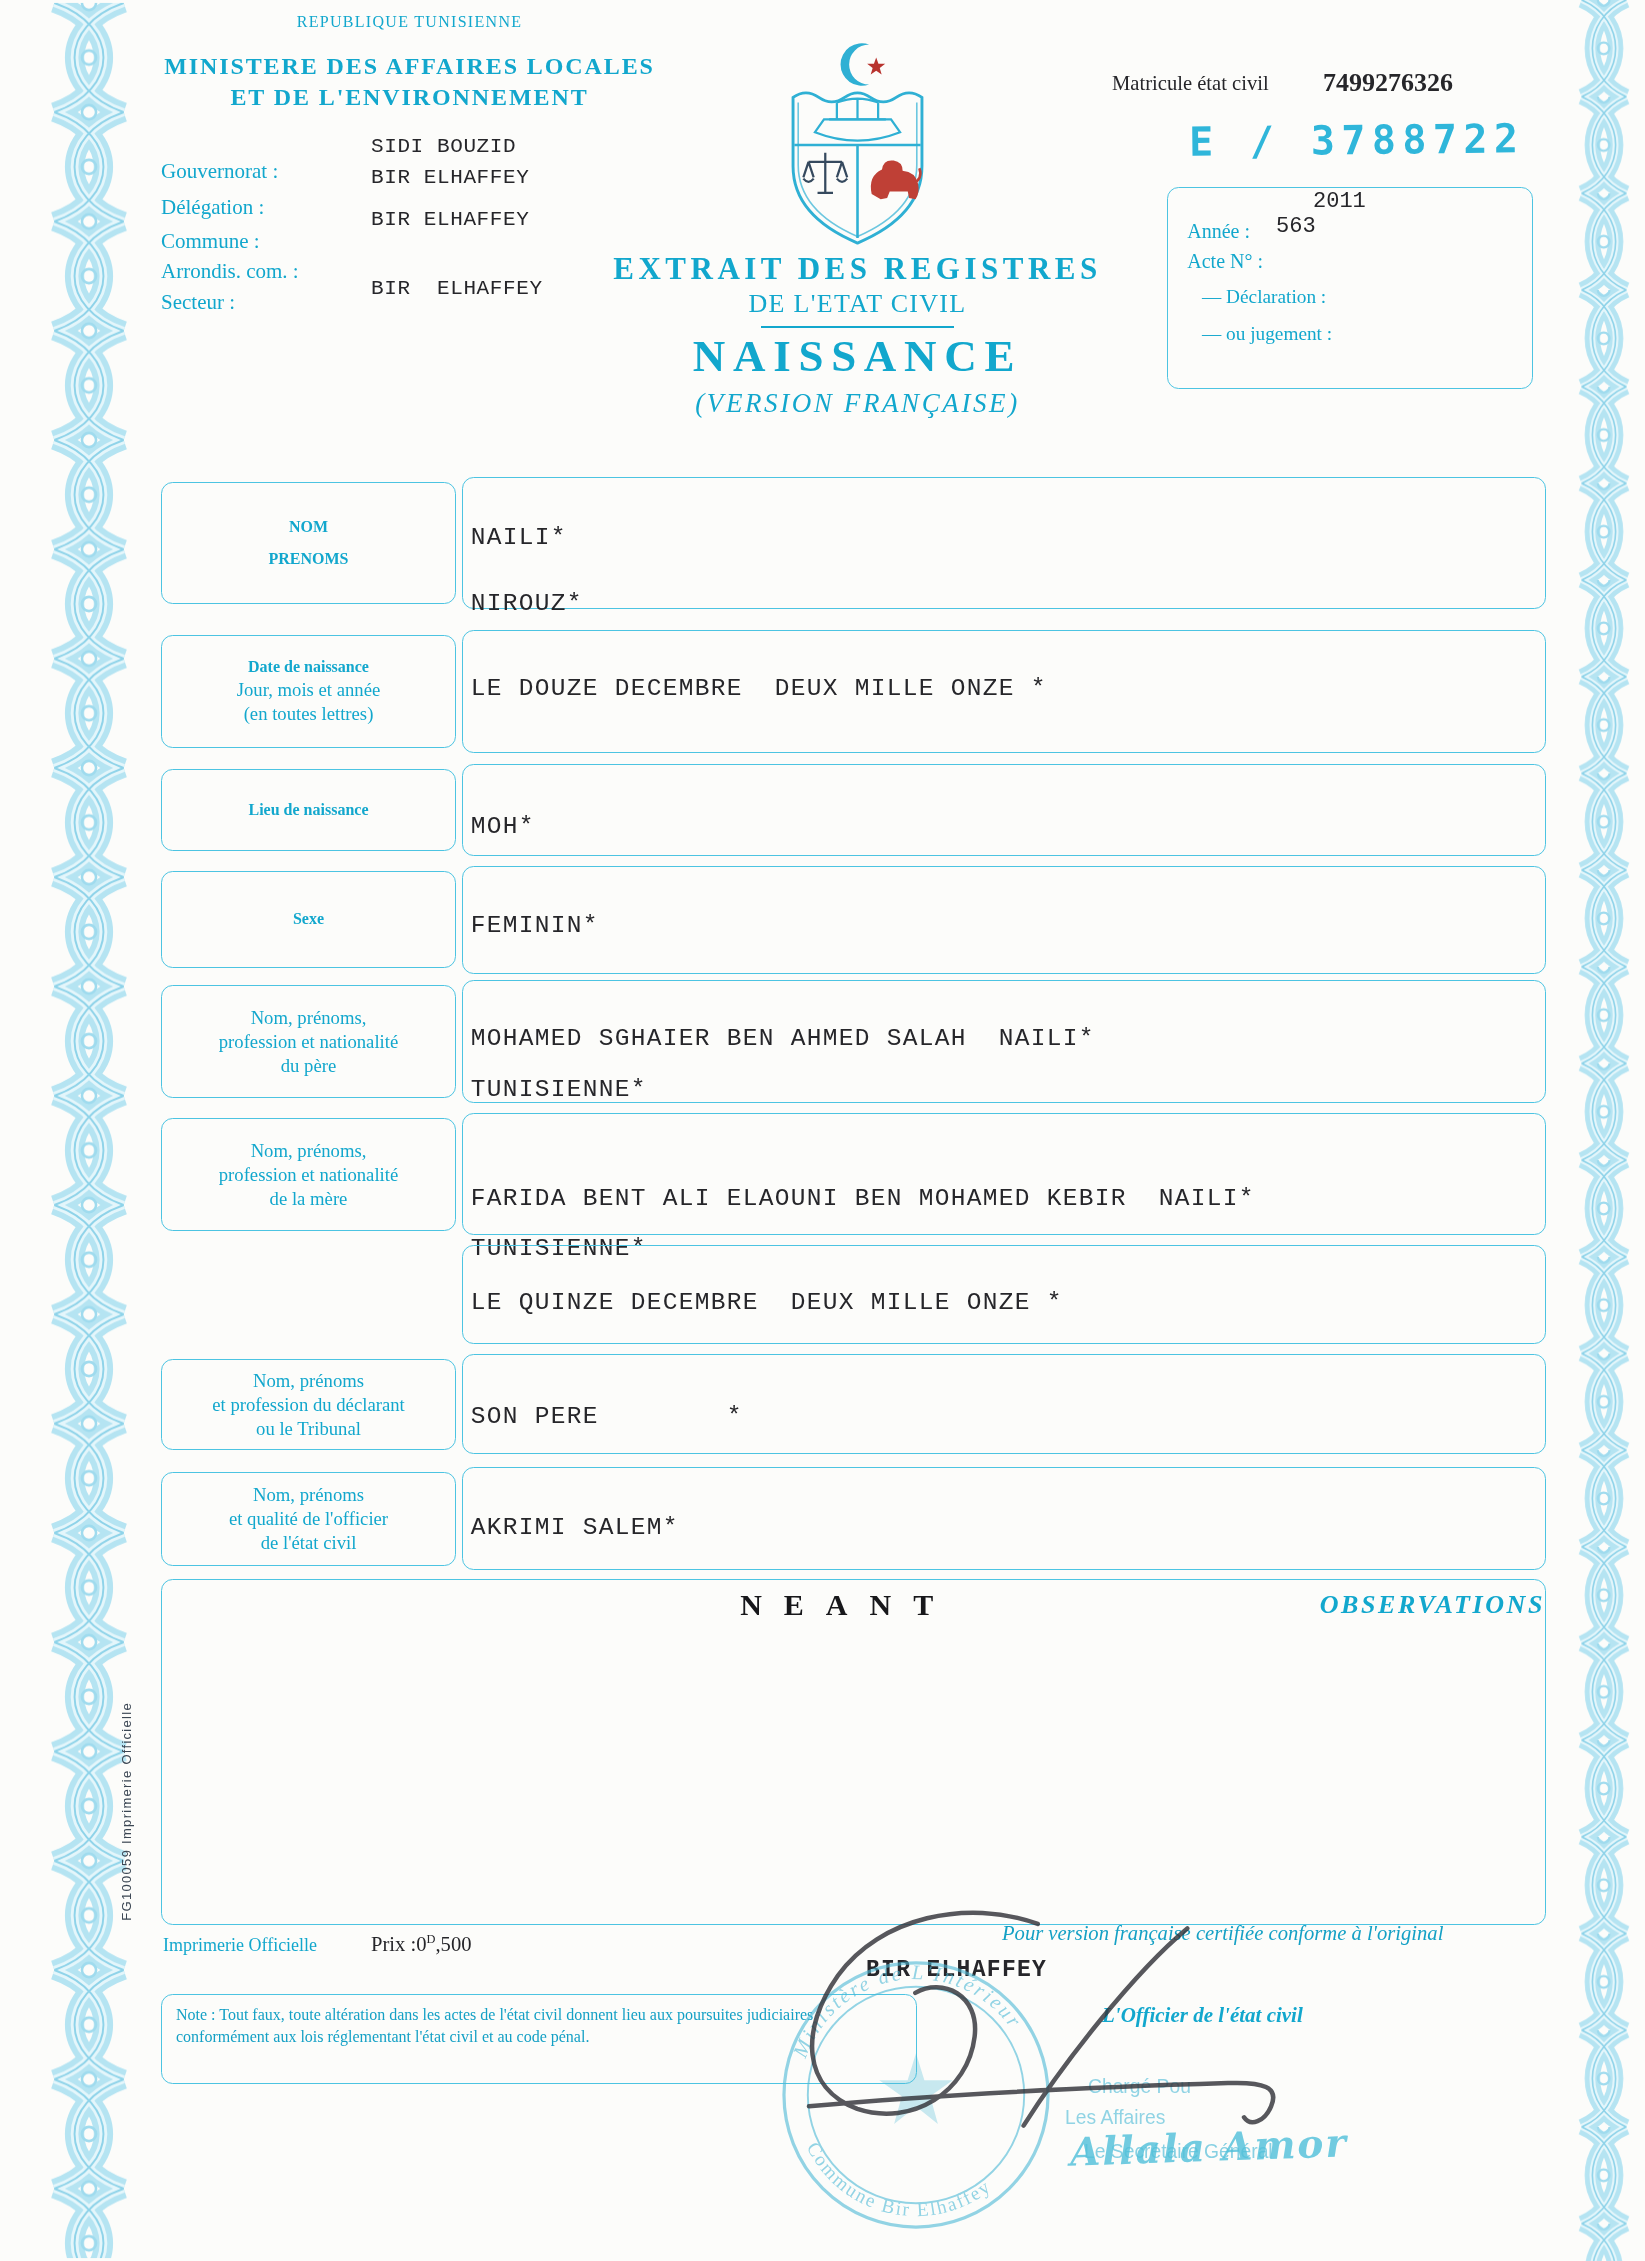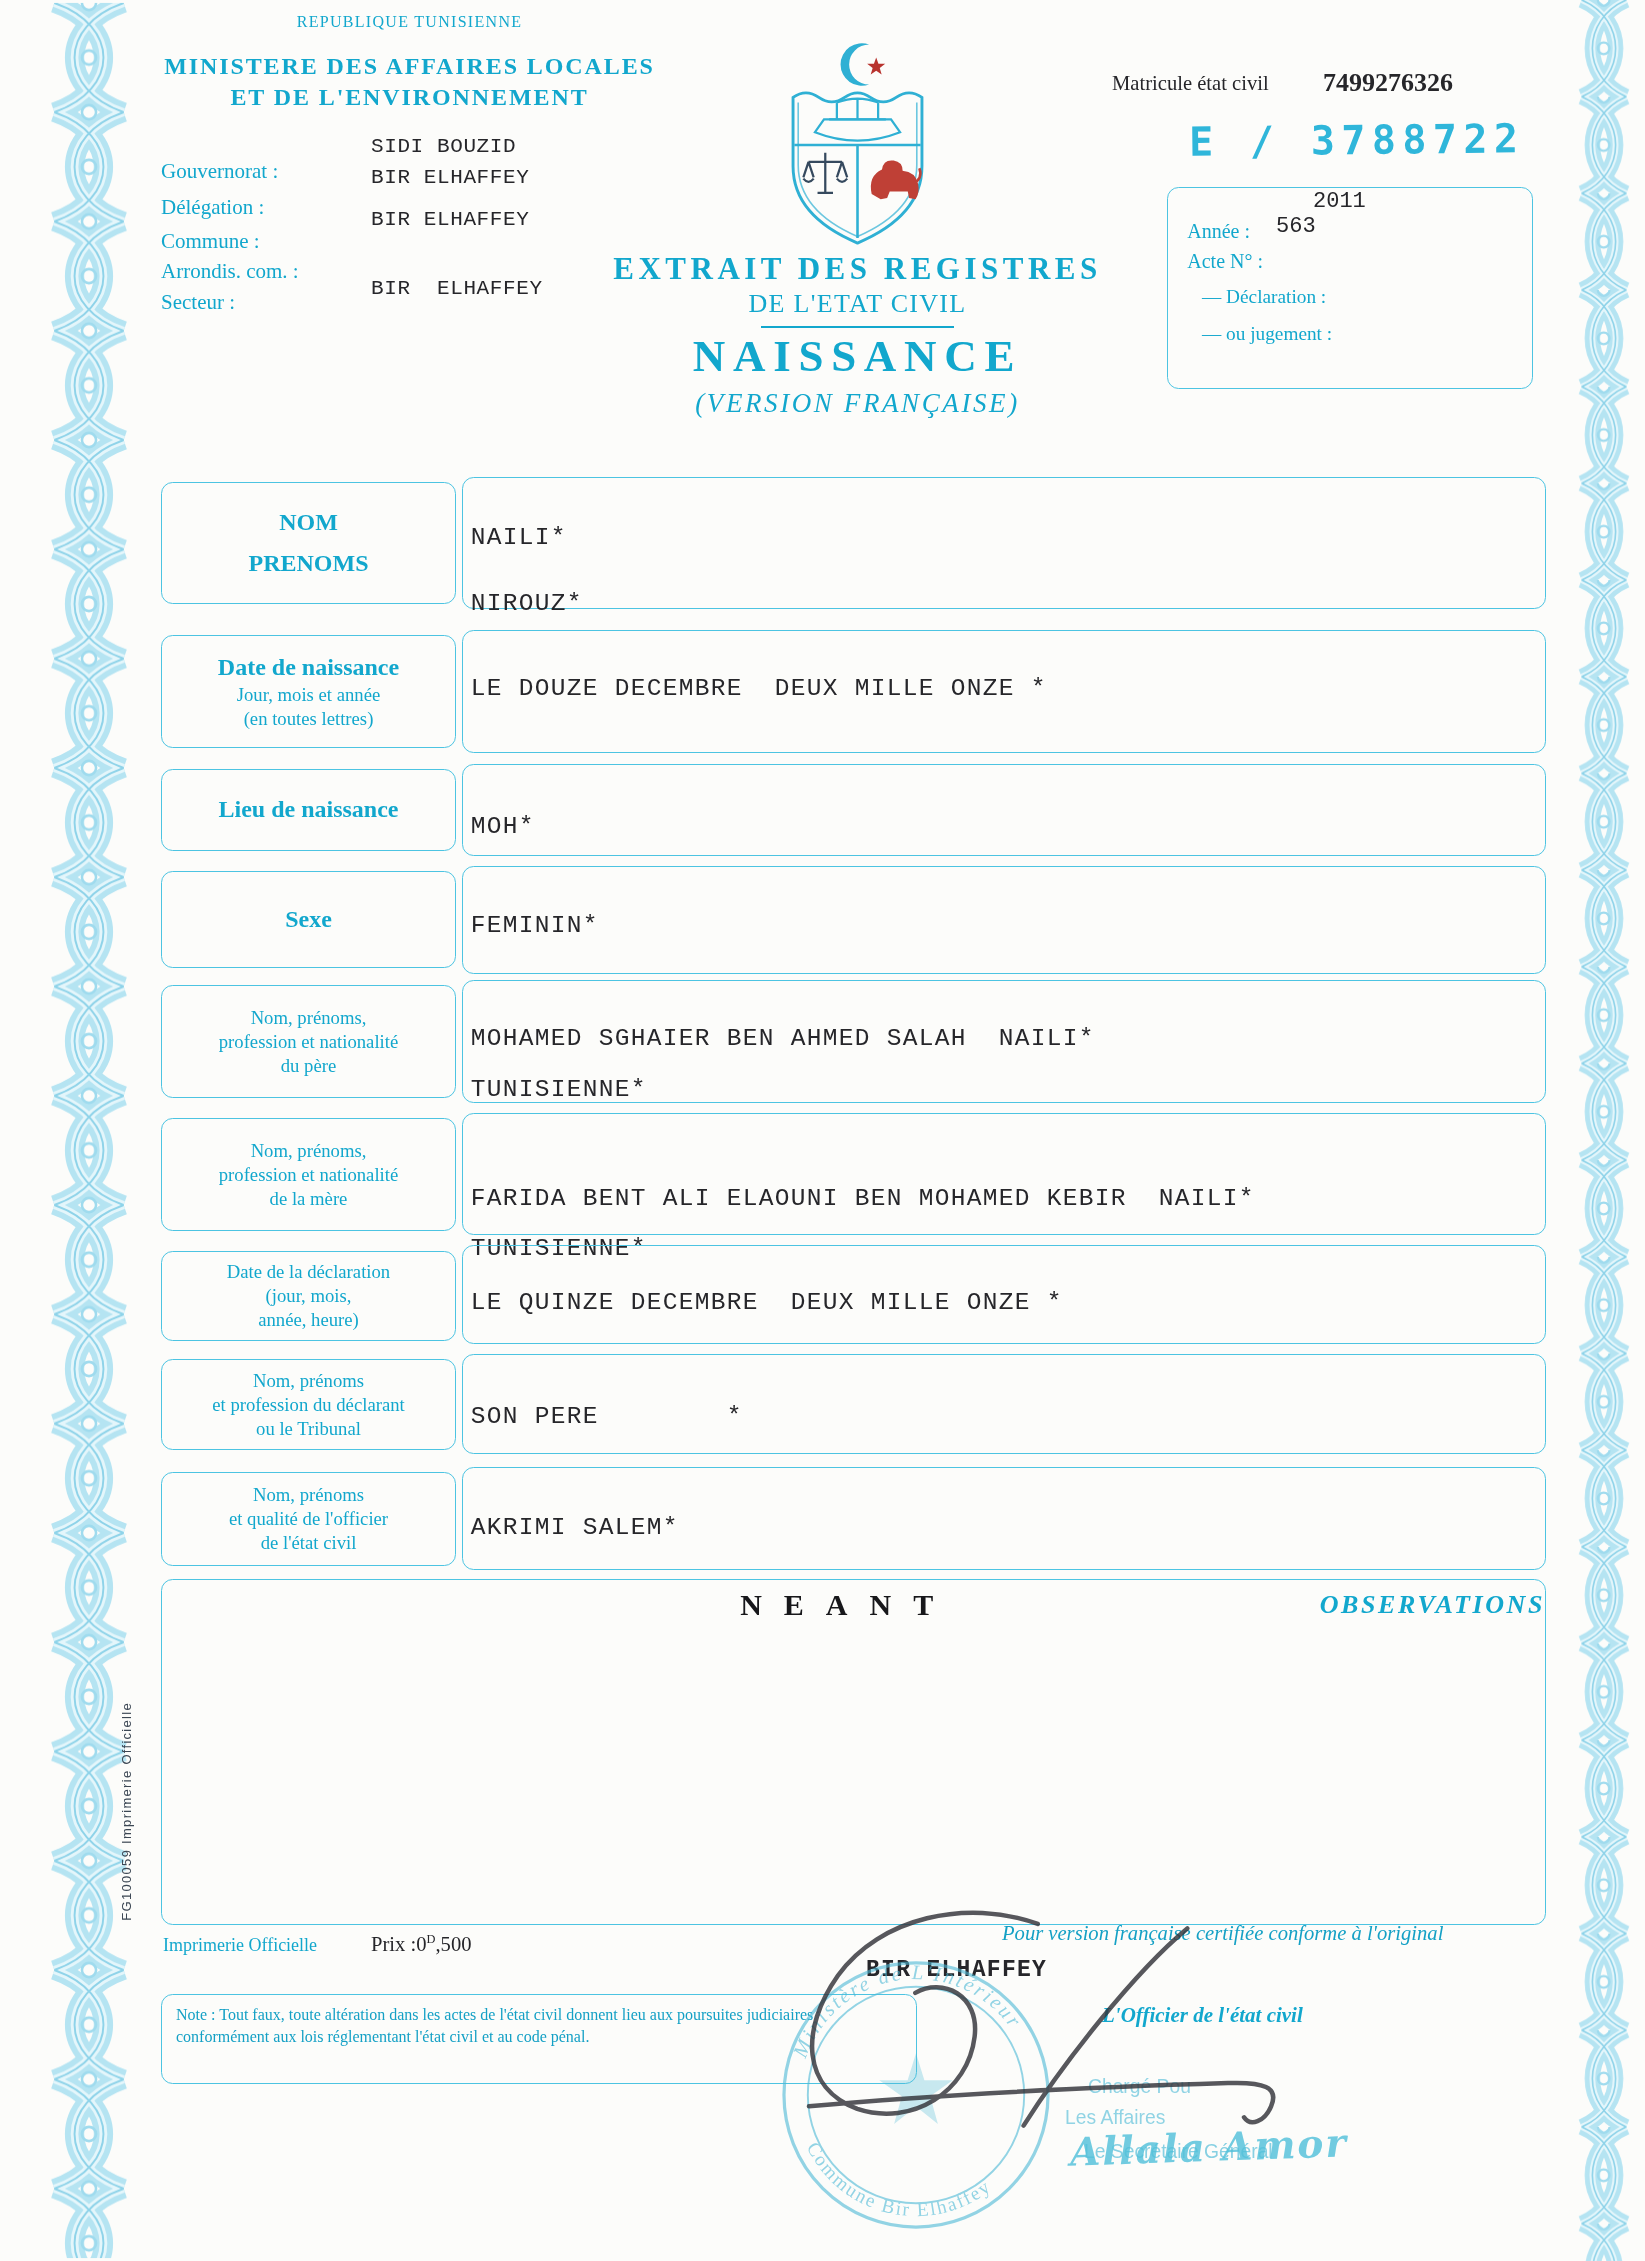--- a/index.html
+++ b/index.html
@@ -8,21 +8,21 @@
   .abs{position:absolute;}
   .cy{color:#12a7cd;}
   .b{font-weight:bold;}
   .i{font-style:italic;}
   .box{position:absolute;border:1.9px solid #4cc4e2;border-radius:11.6px;}
   .lblbox{left:161px;width:293px;display:flex;flex-direction:column;align-items:center;
           justify-content:center;text-align:center;color:#12a7cd;gap:2.6px;}
   .valbox{left:462px;width:1082px;}
   .val{position:absolute;left:7.7px;font-family:"Liberation Mono","DejaVu Sans Mono",monospace;
        font-size:24.5px;letter-spacing:1.3px;color:#26262a;white-space:pre;margin-top:40px;}
-  .l1{font-size:24px;}
+  .l1{font-size:16px;}
   .l2{font-size:18.7px;}
   .adminlbl{left:161px;font-size:21px;color:#12a7cd;}
   .adminval{left:371px;font-family:"Liberation Mono","DejaVu Sans Mono",monospace;
             font-size:21px;letter-spacing:0.6px;white-space:pre;color:#26262a;}
   .mono{font-family:"Liberation Mono","DejaVu Sans Mono",monospace;white-space:pre;}
   .headblock{left:39px;top:13px;width:741px;text-align:center;color:#12a7cd;}
   .titleblock{left:503px;top:251px;width:709px;text-align:center;color:#12a7cd;}
   .rule{width:193px;height:2.6px;background:#12a7cd;margin:6.4px auto 2.6px auto;}
   .serial{left:1189px;top:117px;font-family:"DejaVu Sans Mono",monospace;font-weight:bold;
           font-size:40px;letter-spacing:6.4px;color:#2fb6da;transform:rotate(-0.6deg);}
@@ -190,25 +190,20 @@
   <div class="box lblbox" style="top:1118px;height:111px">
     <span class="l2">Nom, prénoms,</span>
     <span class="l2">profession et nationalité</span>
     <span class="l2">de la mère</span>
   </div>
   <div class="box valbox" style="top:1113px;height:120px">
     <div class="val" style="top:31px">FARIDA BENT ALI ELAOUNI BEN MOHAMED KEBIR  NAILI*</div>
     <div class="val" style="top:81px">TUNISIENNE*</div>
   </div>
 
-  <div class="box lblbox" style="top:1251px;height:88px">
-    <span class="l2">Date de la déclaration</span>
-    <span class="l2">(jour, mois,</span>
-    <span class="l2">année, heure)</span>
-  </div>
   <div class="box valbox" style="top:1245px;height:97px">
     <div class="val" style="top:2.6px">LE QUINZE DECEMBRE  DEUX MILLE ONZE *</div>
   </div>
 
   <div class="box lblbox" style="top:1359px;height:89px">
     <span class="l2">Nom, prénoms</span>
     <span class="l2">et profession du déclarant</span>
     <span class="l2">ou le Tribunal</span>
   </div>
   <div class="box valbox" style="top:1354px;height:98px">

